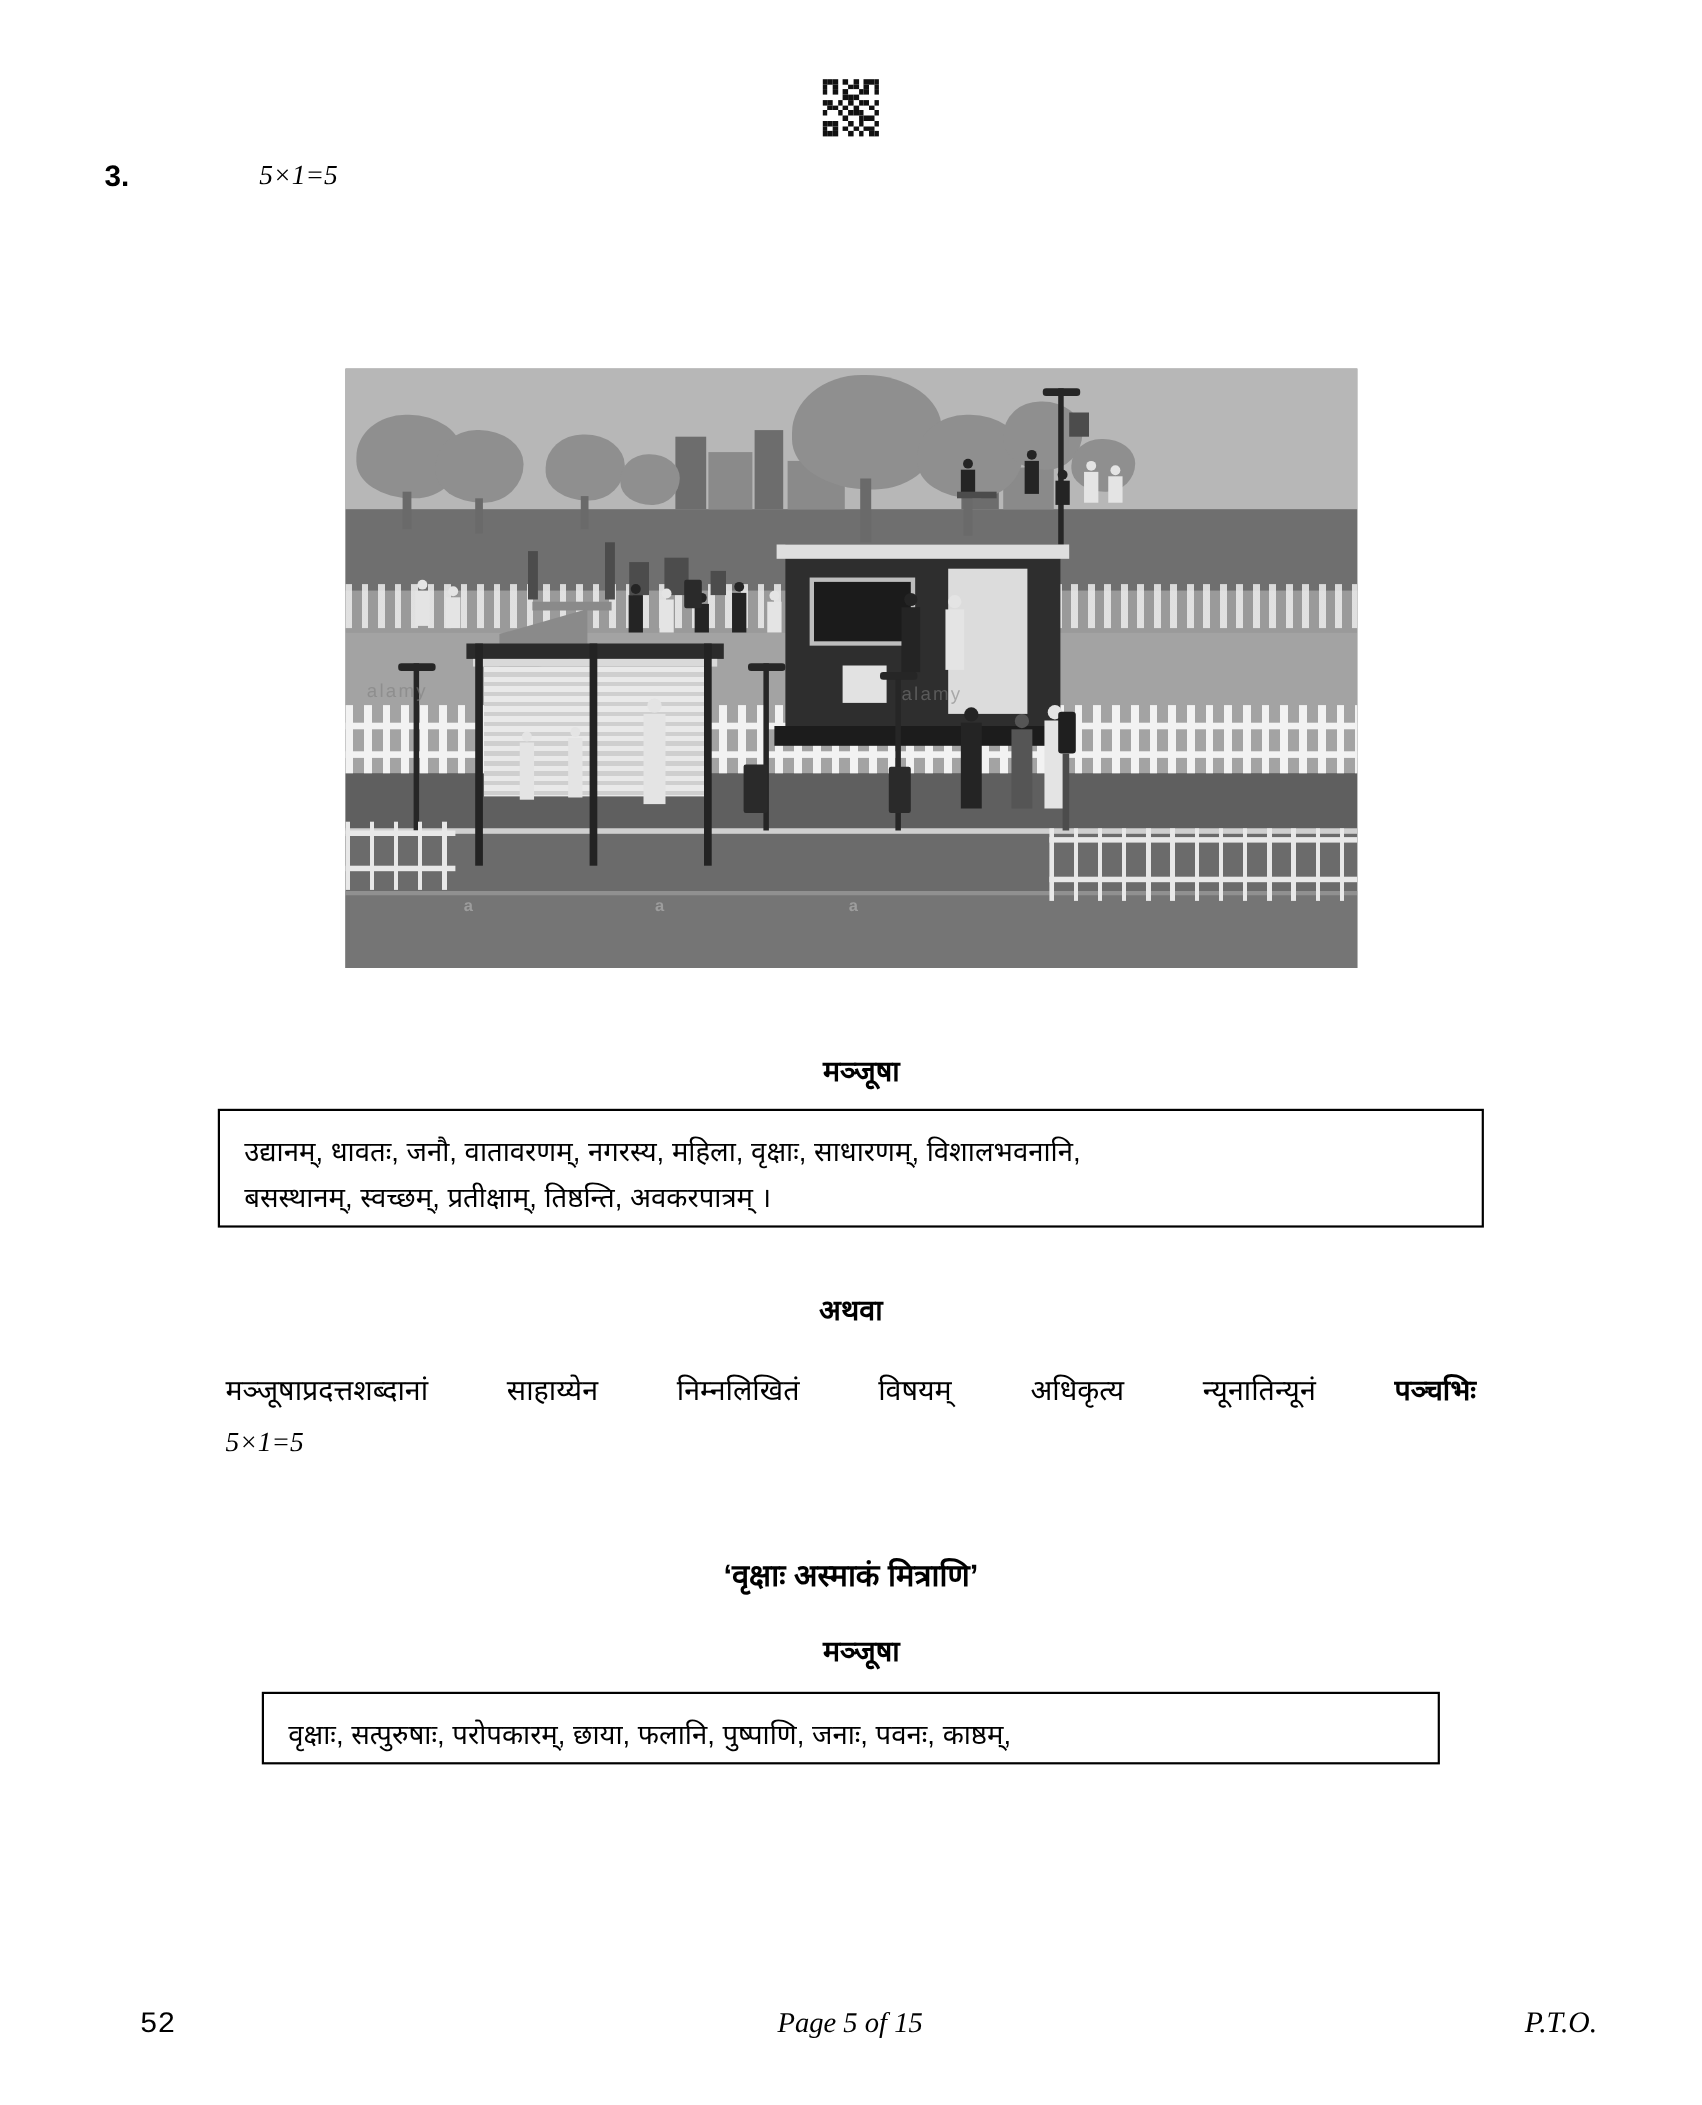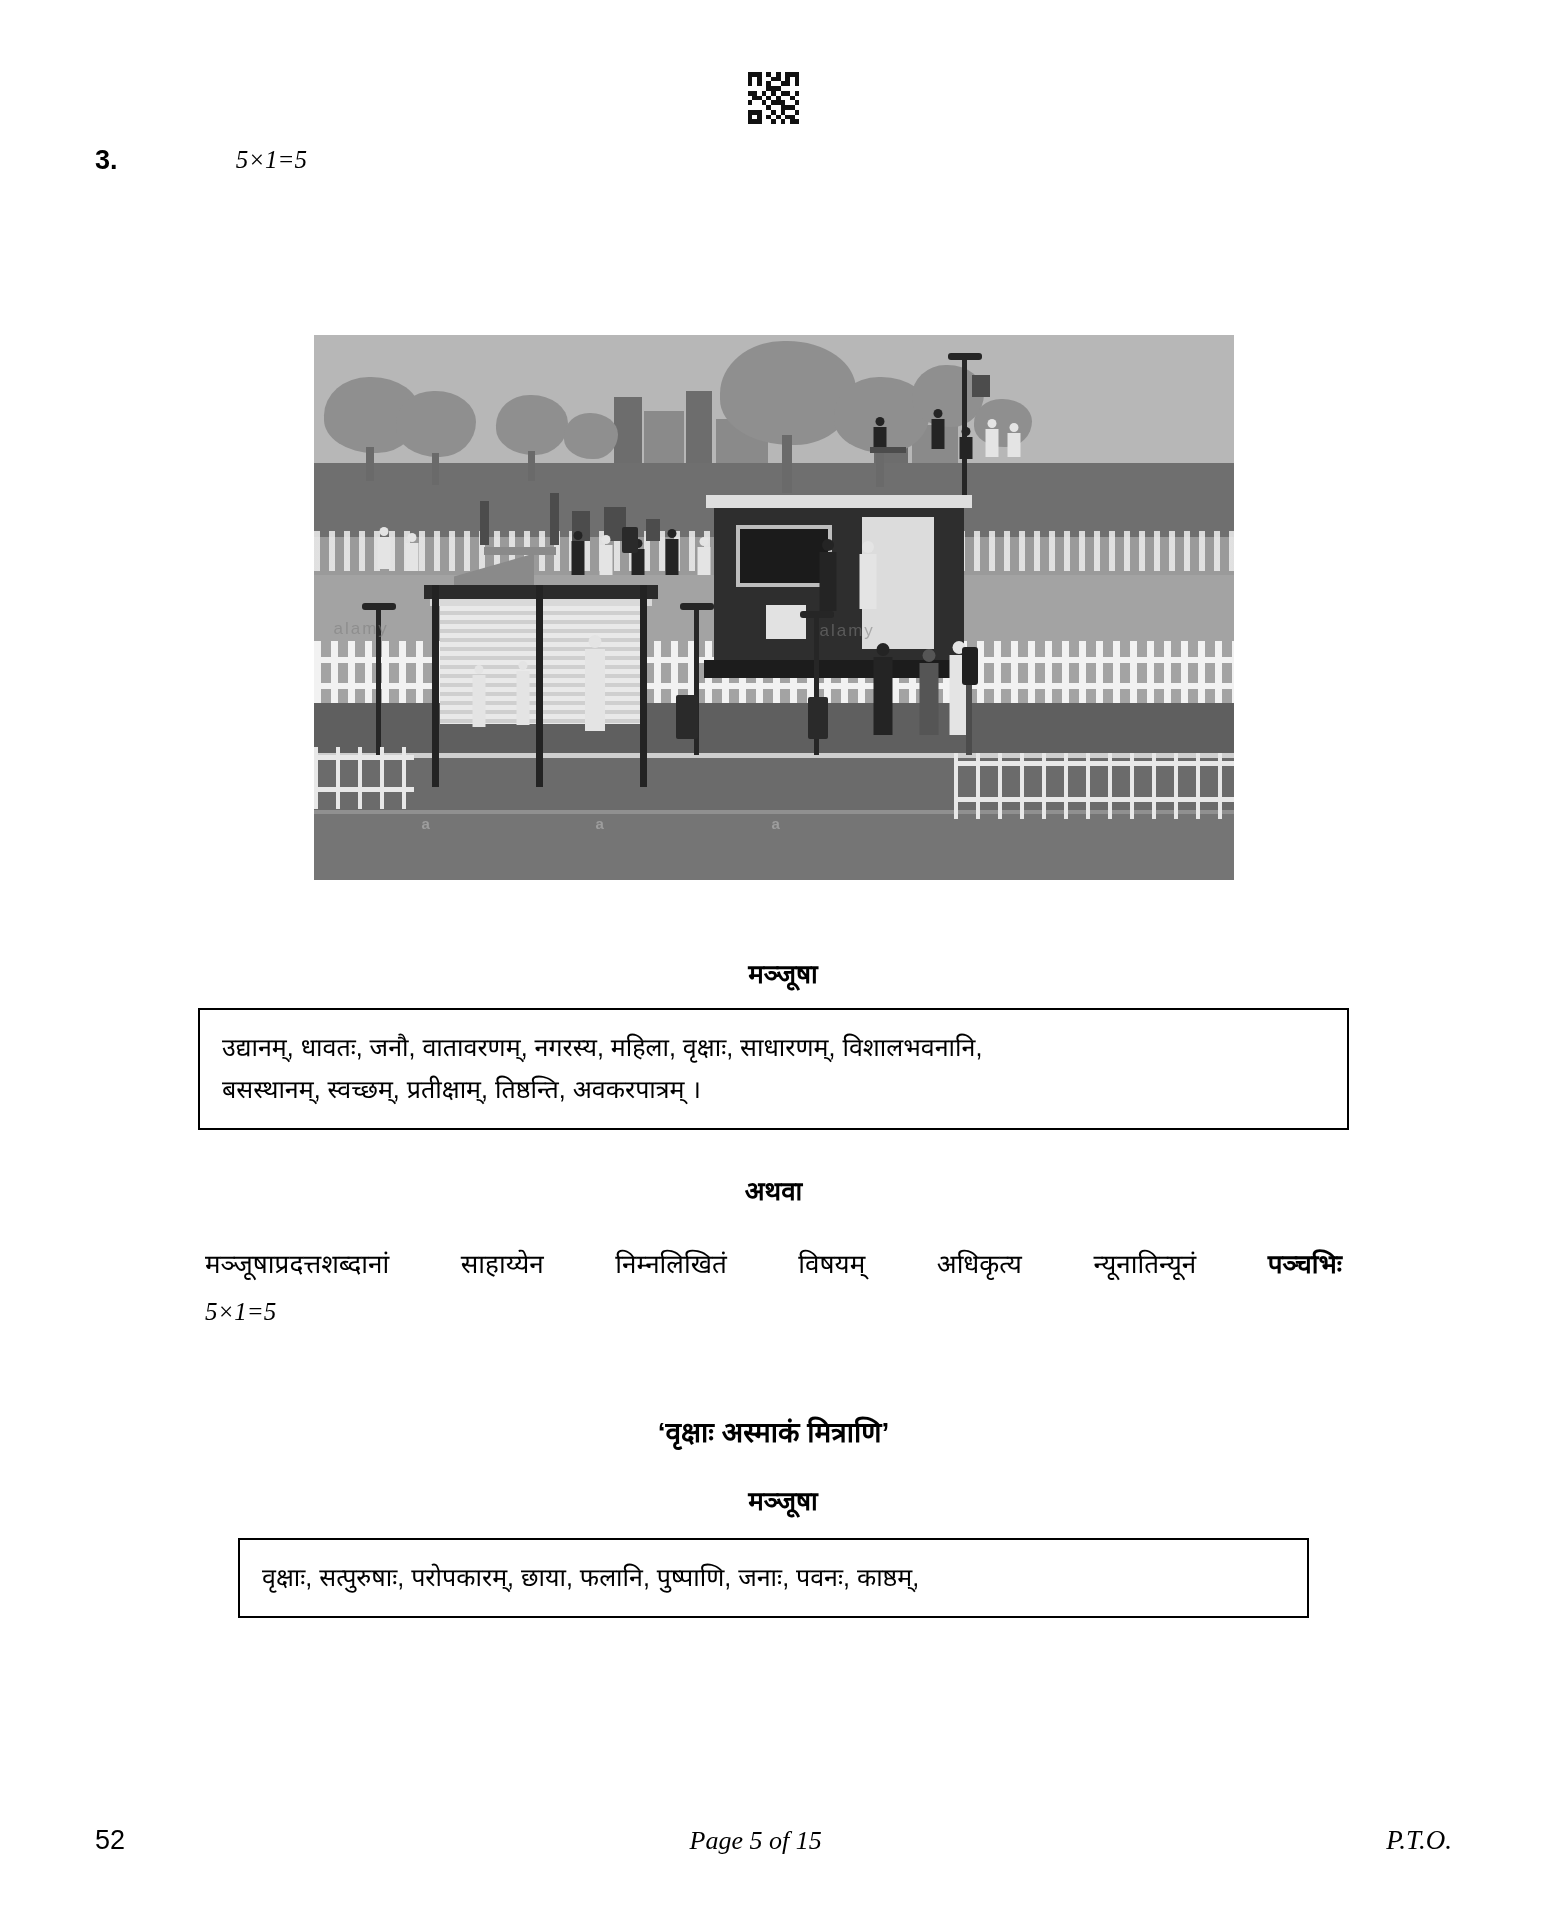--- a/index.html
+++ b/index.html
@@ -280,21 +280,21 @@
     position: absolute; left: 0; right: 0; text-align: center;
     font-family: "Liberation Sans", sans-serif;
   }
   .manjusha-label { font-size: 26px; font-weight: bold; margin-left: 19px; }
   .athava { font-size: 26px; font-weight: bold; }
   .topic { font-size: 28px; font-weight: bold; }
 
   .box {
     position: absolute;
     border: 2px solid #000;
-    padding: 16px 22px 18px 22px;
+    padding: 16px 22px 4px 22px;
     font-family: "Liberation Sans", sans-serif;
     font-size: 25px;
     line-height: 42px;
   }
 
   .para {
     position: absolute;
     font-family: "Liberation Sans", sans-serif;
     font-size: 26px;
     line-height: 48px;
@@ -319,22 +319,23 @@
   
   .footer {
     position: absolute;
     left: 95px; right: 95px; bottom: 58px;
     display: flex;
     align-items: baseline;
     justify-content: space-between;
     font-size: 27px;
   }
   .footer .pg-left {
-    font-family: Liberation Sans, sans-serif;
+    font-family: Liberation Mono, monospace;
     font-weight: normal;
+    margin-left: 32px;
   }
   .footer .pg-mid {
     font-style: italic;
     font-family: "Liberation Serif", serif;
     font-size: 26px;
   }
   .footer .pg-right {
     font-style: italic;
     font-family: "Liberation Serif", serif;
     font-size: 27px;

